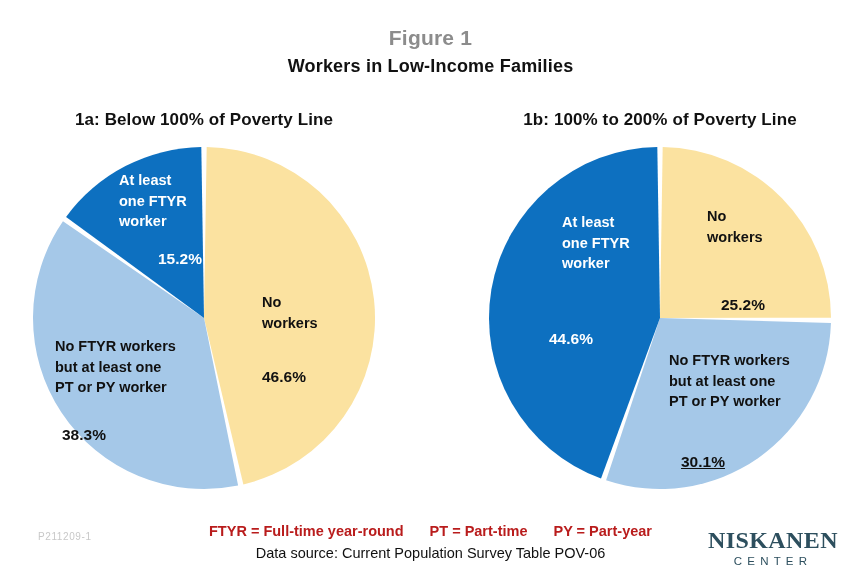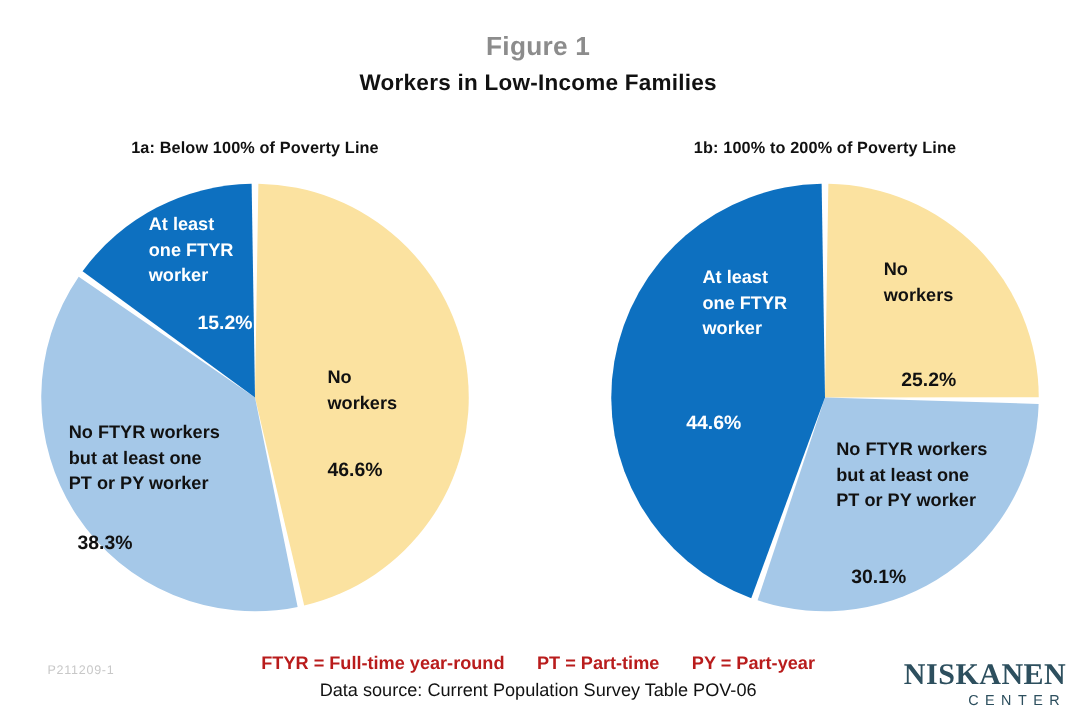--- a/index.html
+++ b/index.html
@@ -33,21 +33,21 @@
     width: 861px;
     text-align: center;
     font-size: 18px;
     font-weight: bold;
     color: #111111;
     letter-spacing: 0.2px;
   }
   .panel-subtitle {
     position: absolute;
     top: 110px;
-    font-size: 13px;
+    font-size: 17px;
     font-weight: bold;
     color: #111111;
     text-align: center;
     letter-spacing: 0.1px;
   }
   #subtitle-a { left: 30px; width: 348px; }
   #subtitle-b { left: 486px; width: 348px; }
 
   .pie-wrap {
     position: absolute;
@@ -82,21 +82,21 @@
   #a-noftyr-pct  { left: 62px;  top: 426px; }
   #a-nowork-label{ left: 262px; top: 292px; width: 90px; }
   #a-nowork-pct  { left: 262px; top: 368px; }
 
   
   #b-ftyr-label  { left: 562px; top: 212px; width: 120px; }
   #b-ftyr-pct    { left: 549px; top: 330px; }
   #b-nowork-label{ left: 707px; top: 206px; width: 100px; }
   #b-nowork-pct  { left: 721px; top: 296px; }
   #b-noftyr-label{ left: 669px; top: 350px; width: 170px; }
-  #b-noftyr-pct  { left: 681px; top: 453px; }
+  #b-noftyr-pct  { left: 681px; top: 453px; text-decoration: underline; }
 
   .footnote-row {
     position: absolute;
     top: 523px;
     left: 0;
     width: 861px;
     text-align: center;
     font-size: 14.5px;
     font-weight: bold;
     color: #b91c1c;
@@ -118,21 +118,21 @@
     font-size: 10px;
     color: #c8c8c8;
     font-family: "Liberation Sans", sans-serif;
     letter-spacing: 0.6px;
   }
   .logo {
     position: absolute;
     left: 693px;
     top: 528px;
     width: 160px;
-    text-align: right;
+    text-align: center;
     color: #2d4f5e;
   }
   .logo-main {
     font-family: "Liberation Serif", serif;
     font-size: 24px;
     font-weight: bold;
     letter-spacing: 0.4px;
     line-height: 1;
   }
   .logo-sub {

